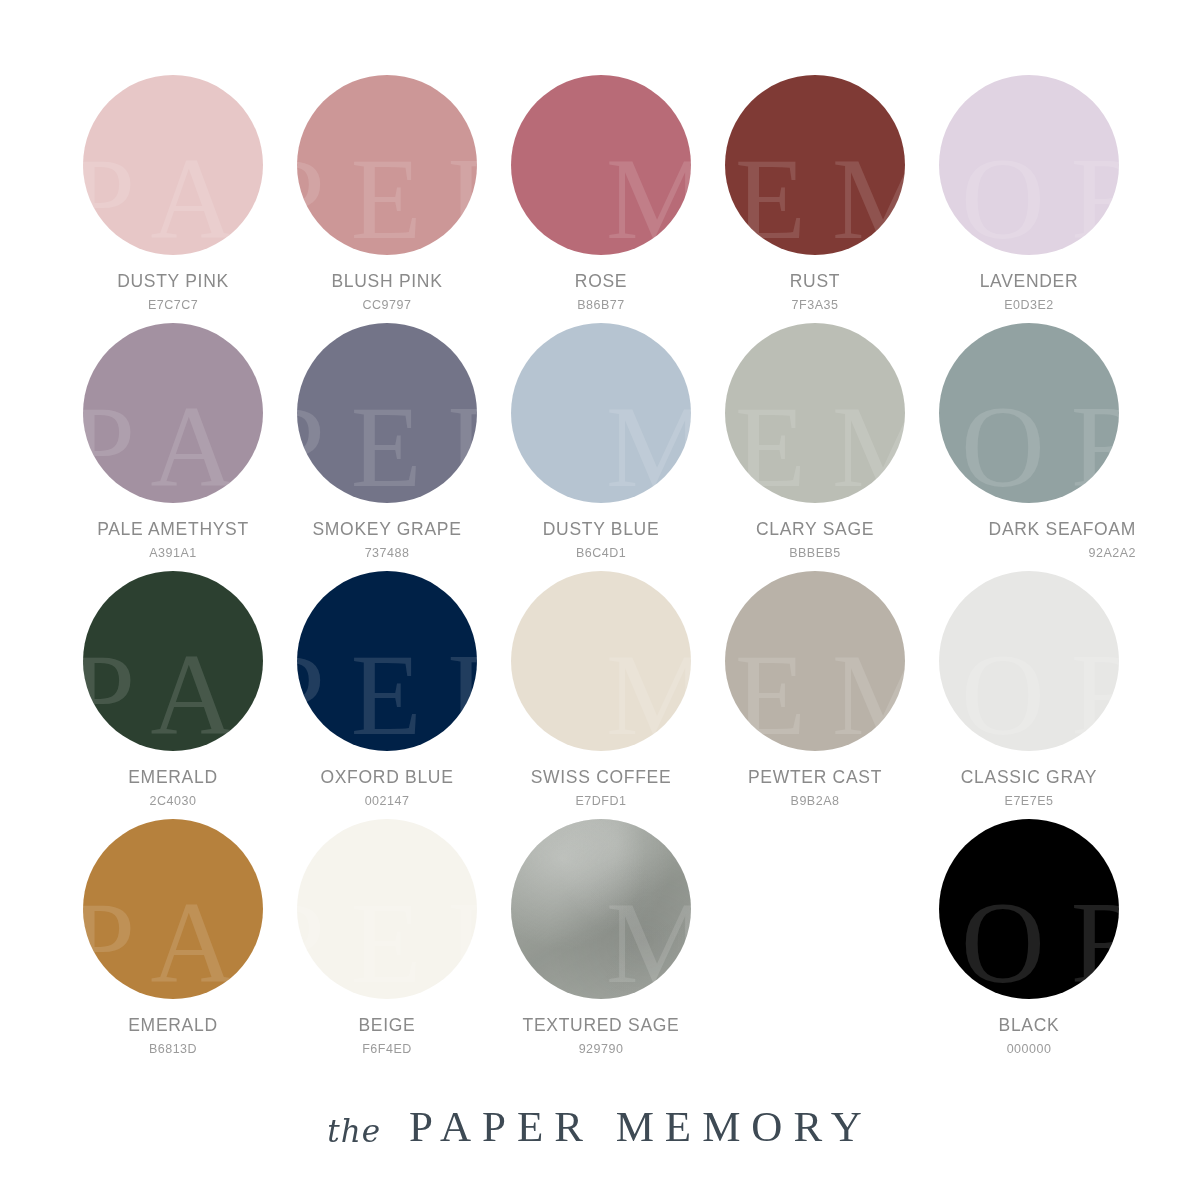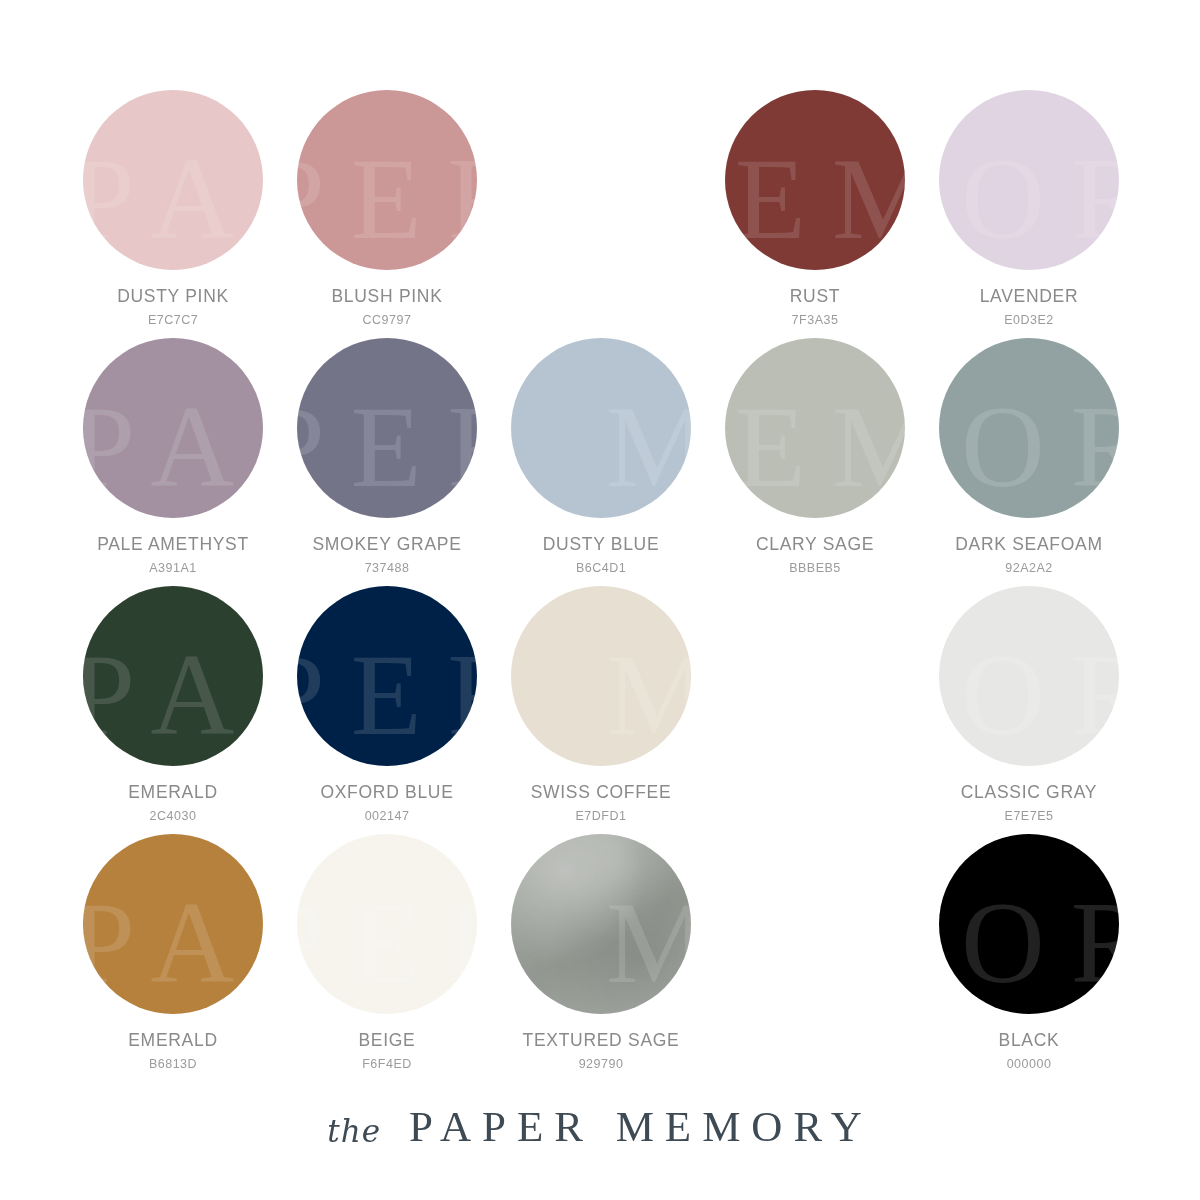--- a/index.html
+++ b/index.html
@@ -54,21 +54,21 @@
     font-weight: 400;
     font-size: 116px;
     letter-spacing: 26px;
     color: rgba(255,255,255,0.13);
   }
 
   
   #palette-grid {
     position: absolute;
     left: 0;
-    top: 15px;
+    top: 0;
     width: 1052px;
     height: 1090px;
     z-index: 1;
   }
   .swatch-cell {
     position: absolute;
     width: 214px;
     height: 248px;
     text-align: center;
   }
@@ -151,20 +151,25 @@
     <div class="swatch-cell" style="left: 66px; top: 75px;">
       <div class="swatch-disc" style="background: rgb(231, 199, 199);"></div>
       <div class="swatch-name">DUSTY PINK</div>
       <div class="swatch-hex">E7C7C7</div>
     </div>
     <div class="swatch-cell" style="left: 280px; top: 75px;">
       <div class="swatch-disc" style="background: rgb(204, 151, 151);"></div>
       <div class="swatch-name">BLUSH PINK</div>
       <div class="swatch-hex">CC9797</div>
     </div>
+    <div class="swatch-cell" style="left: 494px; top: 75px;">
+      <div class="swatch-disc" style="background: rgb(184, 107, 119);"></div>
+      <div class="swatch-name">ROSE</div>
+      <div class="swatch-hex">B86B77</div>
+    </div>
     <div class="swatch-cell" style="left: 708px; top: 75px;">
       <div class="swatch-disc" style="background: rgb(127, 58, 53);"></div>
       <div class="swatch-name">RUST</div>
       <div class="swatch-hex">7F3A35</div>
     </div>
     <div class="swatch-cell" style="left: 922px; top: 75px;">
       <div class="swatch-disc" style="background: rgb(224, 211, 226);"></div>
       <div class="swatch-name">LAVENDER</div>
       <div class="swatch-hex">E0D3E2</div>
     </div>
@@ -181,40 +186,45 @@
     <div class="swatch-cell" style="left: 494px; top: 323px;">
       <div class="swatch-disc" style="background: rgb(182, 196, 209);"></div>
       <div class="swatch-name">DUSTY BLUE</div>
       <div class="swatch-hex">B6C4D1</div>
     </div>
     <div class="swatch-cell" style="left: 708px; top: 323px;">
       <div class="swatch-disc" style="background: rgb(187, 190, 181);"></div>
       <div class="swatch-name">CLARY SAGE</div>
       <div class="swatch-hex">BBBEB5</div>
     </div>
-    <div class="swatch-cell" style="left: 922px; top: 323px;">
+    <div class="swatch-cell" style="left: 922px; top: 323px; text-align: right;">
       <div class="swatch-disc" style="background: rgb(146, 162, 162);"></div>
       <div class="swatch-name">DARK SEAFOAM</div>
       <div class="swatch-hex">92A2A2</div>
     </div>
     <div class="swatch-cell" style="left: 66px; top: 571px;">
       <div class="swatch-disc" style="background: rgb(44, 64, 48);"></div>
       <div class="swatch-name">EMERALD</div>
       <div class="swatch-hex">2C4030</div>
     </div>
     <div class="swatch-cell" style="left: 280px; top: 571px;">
       <div class="swatch-disc" style="background: rgb(0, 33, 71);"></div>
       <div class="swatch-name">OXFORD BLUE</div>
       <div class="swatch-hex">002147</div>
     </div>
     <div class="swatch-cell" style="left: 494px; top: 571px;">
       <div class="swatch-disc" style="background: rgb(231, 223, 209);"></div>
       <div class="swatch-name">SWISS COFFEE</div>
       <div class="swatch-hex">E7DFD1</div>
     </div>
+    <div class="swatch-cell" style="left: 708px; top: 571px;">
+      <div class="swatch-disc" style="background: rgb(185, 178, 168);"></div>
+      <div class="swatch-name">PEWTER CAST</div>
+      <div class="swatch-hex">B9B2A8</div>
+    </div>
     <div class="swatch-cell" style="left: 922px; top: 571px;">
       <div class="swatch-disc" style="background: rgb(231, 231, 229);"></div>
       <div class="swatch-name">CLASSIC GRAY</div>
       <div class="swatch-hex">E7E7E5</div>
     </div>
     <div class="swatch-cell" style="left: 66px; top: 819px;">
       <div class="swatch-disc" style="background: rgb(182, 129, 61);"></div>
       <div class="swatch-name">EMERALD</div>
       <div class="swatch-hex">B6813D</div>
     </div>

